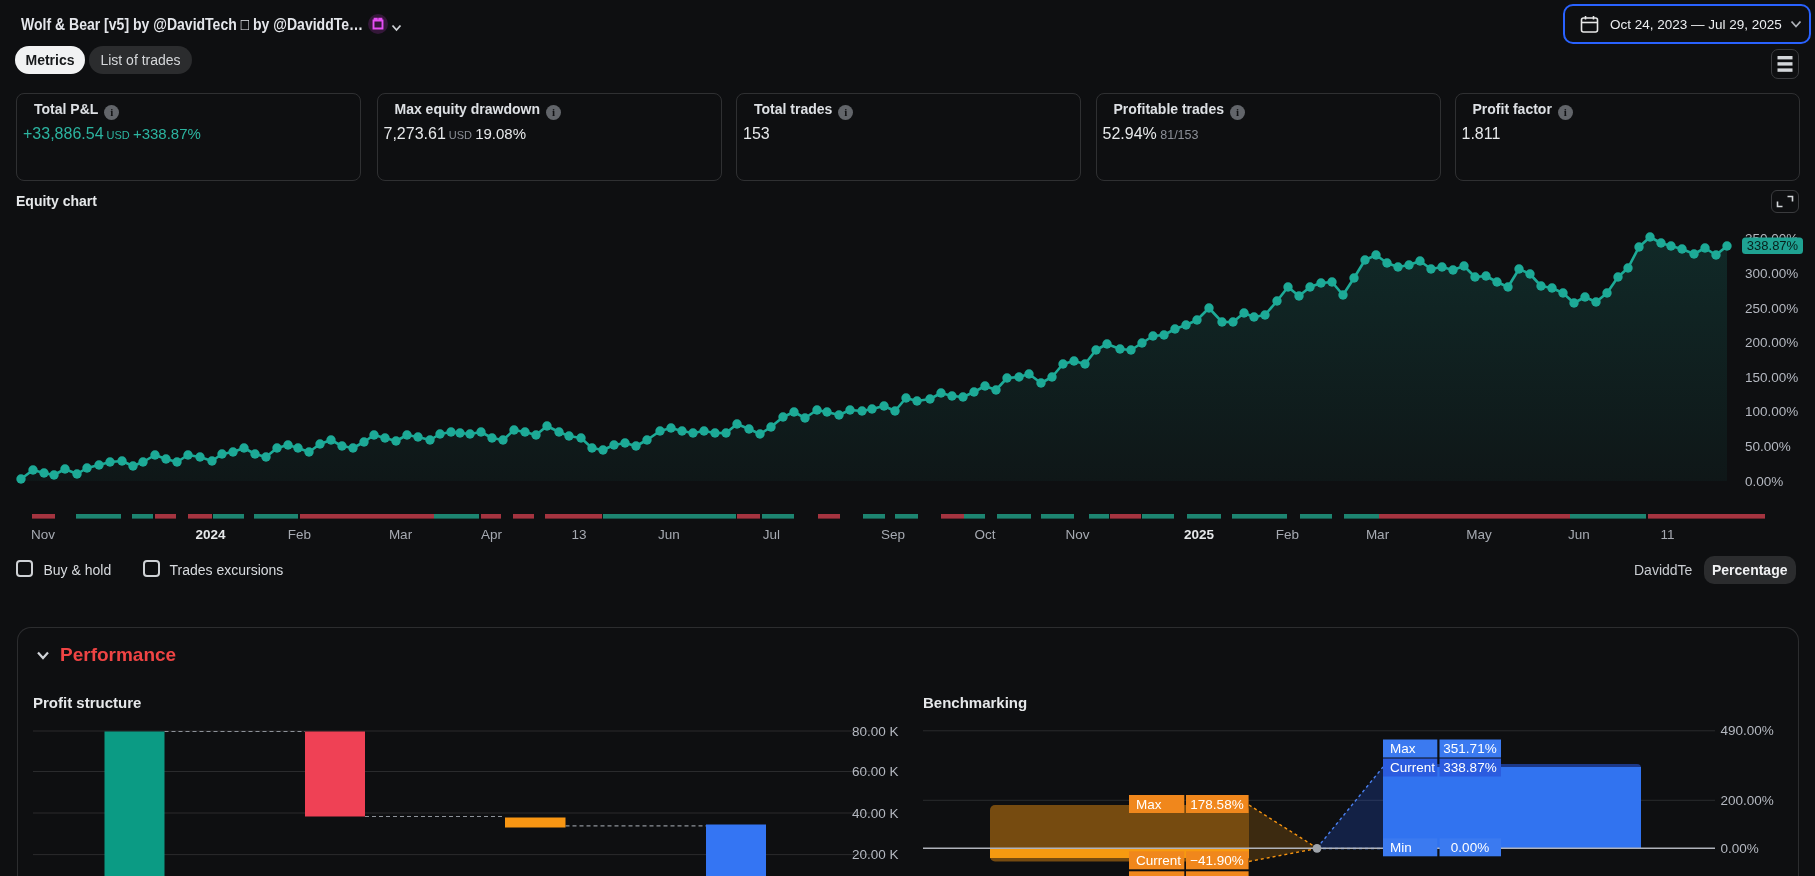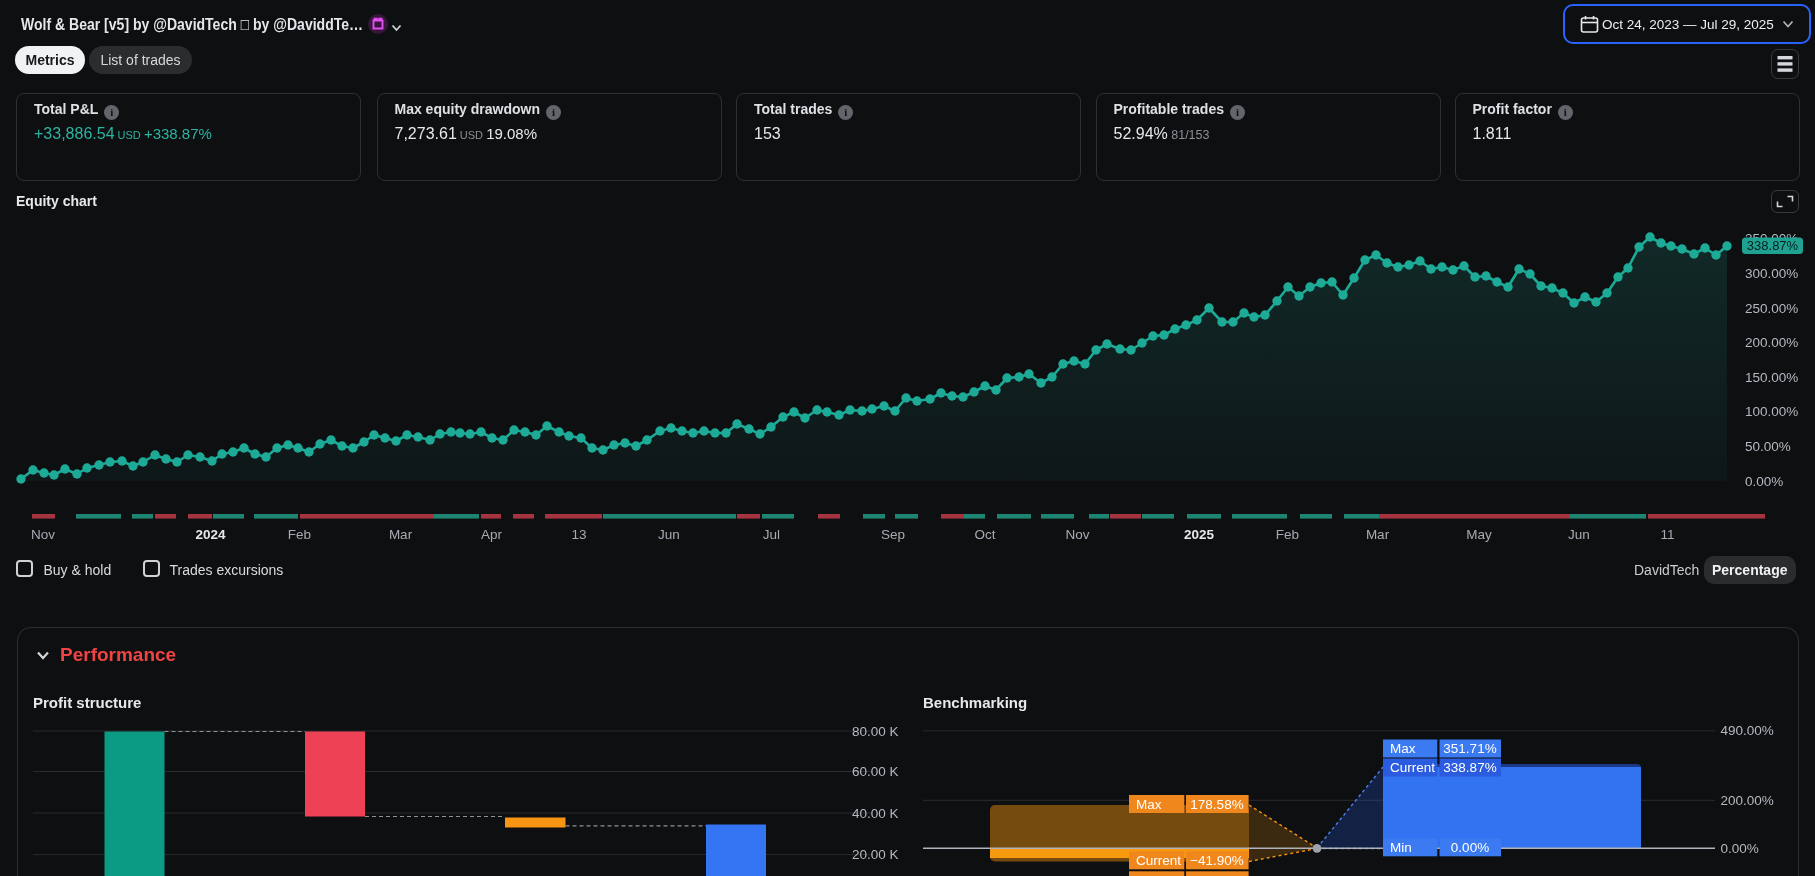--- a/index.html
+++ b/index.html
@@ -1,20 +1,20 @@
 <!DOCTYPE html>
 <html><head><meta charset="utf-8">
 <style>
 * { margin:0; padding:0; box-sizing:border-box; }
 html,body { width:1815px; height:876px; background:#0e0f11; overflow:hidden;
   font-family:"Liberation Sans", sans-serif; color:#e6e8ea; position:relative; }
 .abs { position:absolute; }
 .card { position:absolute; top:93px; height:88px; width:345px; border:1px solid #2f3032; border-radius:8px; }
 .ct { position:absolute; left:17px; top:7px; font-size:14px; font-weight:bold; color:#dde0e4; white-space:nowrap; }
-.cv { position:absolute; left:17px; top:31px; font-size:16px; color:#e6e8ea; white-space:nowrap; }
+.cv { position:absolute; left:6px; top:31px; font-size:16px; color:#e6e8ea; white-space:nowrap; }
 .info { display:inline-block; width:15px; height:15px; border-radius:50%; background:#62656a;
   color:#101113; font-size:11px; font-weight:bold; text-align:center; line-height:15px;
   vertical-align:-2px; margin-left:6px; font-family:"Liberation Serif", serif; }
 .teal { color:#2cb4a0; }
 .gray { color:#8b8f97; }
 .pill { position:absolute; top:46px; height:28px; border-radius:14px; font-size:14px;
   display:flex; align-items:center; justify-content:center; }
 .cb { position:absolute; top:560px; width:17px; height:17px; border:2px solid #cfd2d6; border-radius:4px; }
 .cl { position:absolute; top:562px; font-size:14px; color:#d8dbdf; }
 svg text { font-family:"Liberation Sans", sans-serif; }
@@ -32,21 +32,21 @@
       <path d="M1.5 2.5 L5.5 7 L9.5 2.5" fill="none" stroke="#cfd2d6" stroke-width="1.8"></path>
     </svg></div>
 
 <div class="abs" style="left:1563px;top:4px;width:248px;height:40px;border:2px solid #2962ff;border-radius:10px;display:flex;align-items:center;">
 <svg style="margin-left:15px" width="19" height="19" viewBox="0 0 19 19">
       <rect x="1.5" y="3" width="16" height="14" rx="2" fill="none" stroke="#e8e8e8" stroke-width="1.6"></rect>
       <line x1="1.5" y1="7.5" x2="17.5" y2="7.5" stroke="#e8e8e8" stroke-width="1.6"></line>
       <line x1="5.5" y1="1" x2="5.5" y2="4.5" stroke="#e8e8e8" stroke-width="1.6"></line>
       <line x1="13.5" y1="1" x2="13.5" y2="4.5" stroke="#e8e8e8" stroke-width="1.6"></line>
     </svg>
-<span style="margin-left:3px;font-size:13.5px;color:#eceef0;white-space:nowrap;">Oct 24, 2023 — Jul 29, 2025</span>
+<span style="margin-left:11px;font-size:13.5px;color:#eceef0;white-space:nowrap;">Oct 24, 2023 — Jul 29, 2025</span>
 <svg style="margin-left:8px" width="12" height="10" viewBox="0 0 12 10">
       <path d="M1.5 2.5 L6 7.5 L10.5 2.5" fill="none" stroke="#aeb2b8" stroke-width="1.8"></path>
     </svg>
 </div>
 
 <div class="abs" style="left:1771px;top:48.5px;width:28px;height:30px;border:1px solid #3a3b3e;border-radius:7px;">
 <svg width="26" height="28" viewBox="0 0 26 28">
       <rect x="5.5" y="6" width="15" height="3.4" fill="#d4d7db"></rect>
       <rect x="5.5" y="12.2" width="15" height="3.4" fill="#d4d7db"></rect>
       <rect x="5.5" y="18.4" width="15" height="3.4" fill="#d4d7db"></rect>
@@ -304,21 +304,21 @@
 <text x="1745" y="450.9" font-size="13.5" fill="#b4b8c0">50.00%</text>
 <text x="1745" y="485.5" font-size="13.5" fill="#b4b8c0">0.00%</text>
 <rect x="1742" y="237.5" width="61" height="16.5" rx="3.5" fill="#1fa292"></rect>
 <text x="1772.5" y="250" text-anchor="middle" font-size="13" fill="#07201c">338.87%</text>
 </svg></div>
 
 <div class="cb" style="left:16px;"></div>
 <div class="cl" style="left:43.5px;">Buy &amp; hold</div>
 <div class="cb" style="left:143px;"></div>
 <div class="cl" style="left:169.5px;">Trades excursions</div>
-<div class="abs" style="left:1634px;top:562px;font-size:14px;color:#c9ccd1;">DavidTech</div>
+<div class="abs" style="left:1634px;top:562px;font-size:14px;color:#c9ccd1;">DaviddTe</div>
 <div class="abs" style="left:1704px;top:555.5px;width:91.5px;height:28px;background:#2b2c2e;border-radius:10px;display:flex;align-items:center;justify-content:center;font-size:14px;font-weight:bold;color:#f0f1f3;">Percentage</div>
 
 <div class="abs" style="left:17px;top:626.5px;width:1781.5px;height:260px;border:1px solid #2c2d2f;border-radius:14px 14px 0 0;border-bottom:none;"></div>
 <div class="abs" style="left:36px;top:648px;"><svg width="14" height="13" viewBox="0 0 14 13">
       <path d="M2 3.5 L7 9 L12 3.5" fill="none" stroke="#d0d3d8" stroke-width="2.2"></path>
     </svg></div>
 <div class="abs" style="left:60px;top:644px;font-size:19px;font-weight:bold;color:#ef4444;">Performance</div>
 <div class="abs" style="left:33px;top:693.5px;font-size:15px;font-weight:bold;color:#e6e8ea;">Profit structure</div>
 <div class="abs" style="left:923px;top:693.5px;font-size:15px;font-weight:bold;color:#e6e8ea;">Benchmarking</div>
 <div class="abs" style="left:0;top:620px;"><svg width="910" height="256" viewBox="0 620 910 256" font-family="Liberation Sans, sans-serif">

